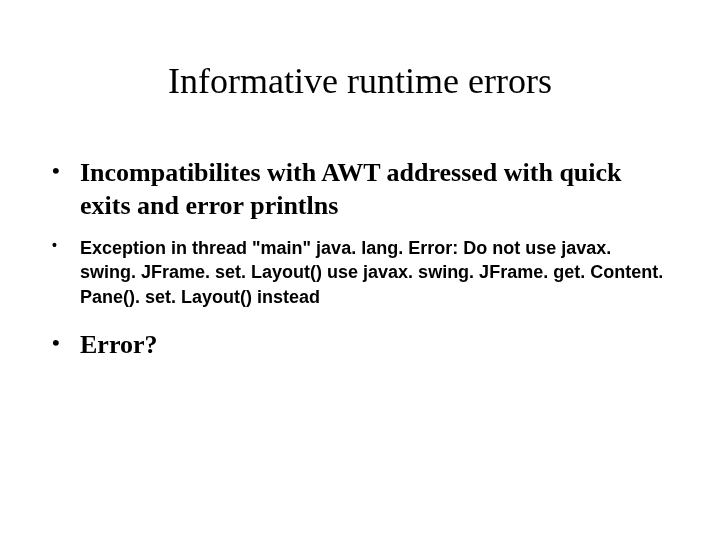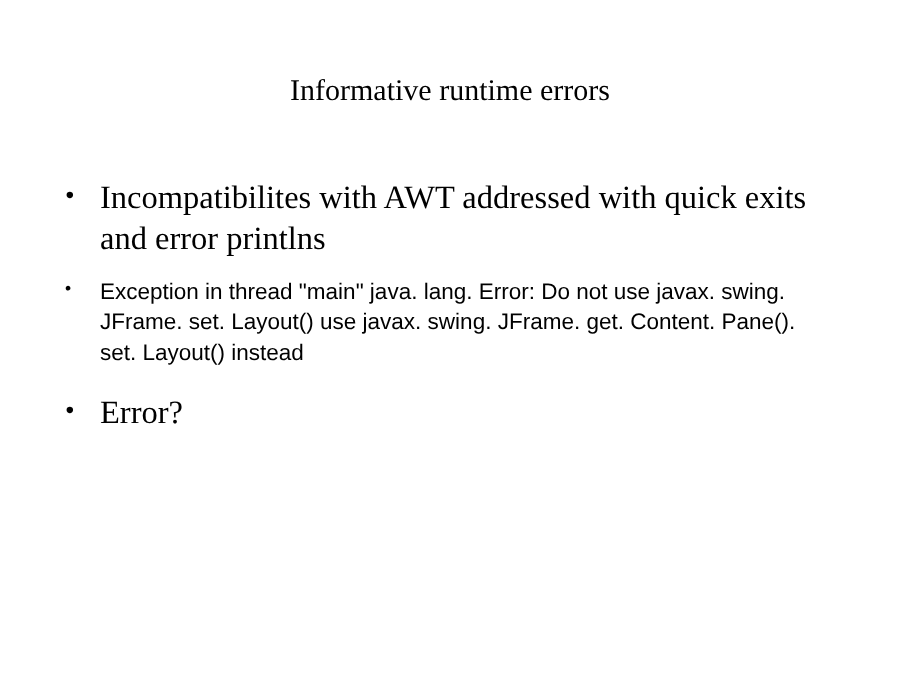--- a/index.html
+++ b/index.html
@@ -10,28 +10,29 @@
     body {
       width: 720px;
       height: 540px;
       background: #ffffff;
       font-family: "Times New Roman", Times, serif;
       color: #000000;
       padding: 40px 50px;
       overflow: hidden;
     }
     .title {
-      font-size: 24px;
+      font-size: 36px;
       font-weight: normal;
       text-align: center;
       margin-top: 20px;
       margin-bottom: 55px;
     }
     .bullet-list {
       list-style: none;
+      font-weight: bold;
     }
     .bullet-item-large {
       font-size: 26px;
       line-height: 1.25;
       margin-bottom: 14px;
       padding-left: 30px;
       position: relative;
     }
     .bullet-item-large::before {
       content: "•";

